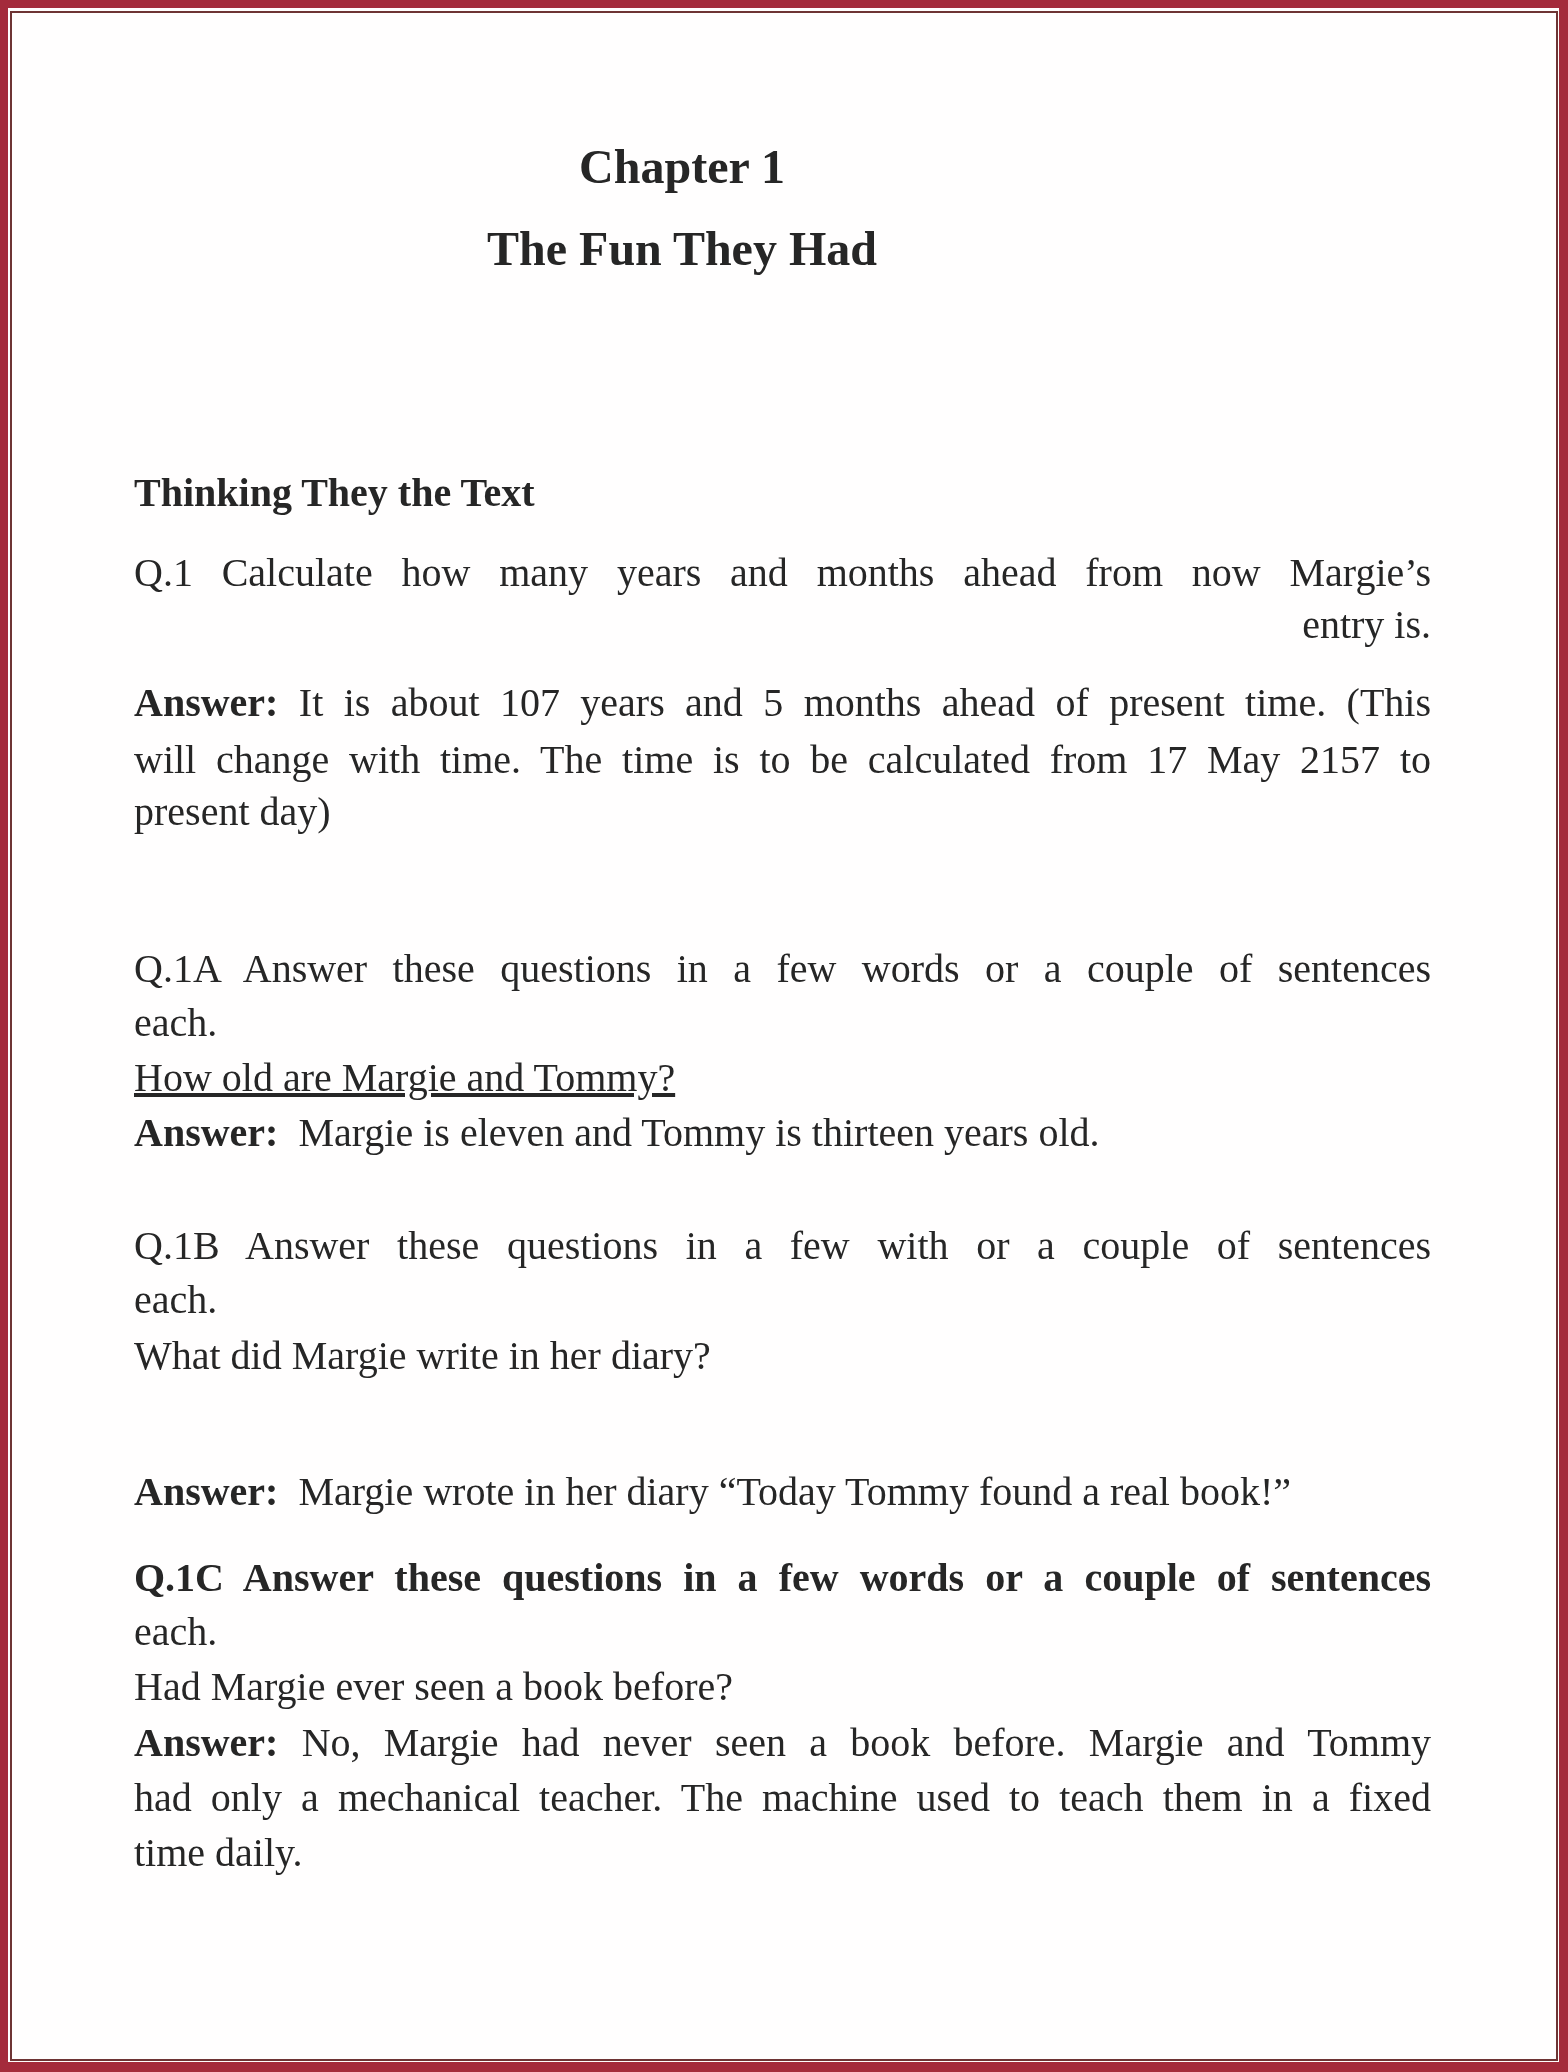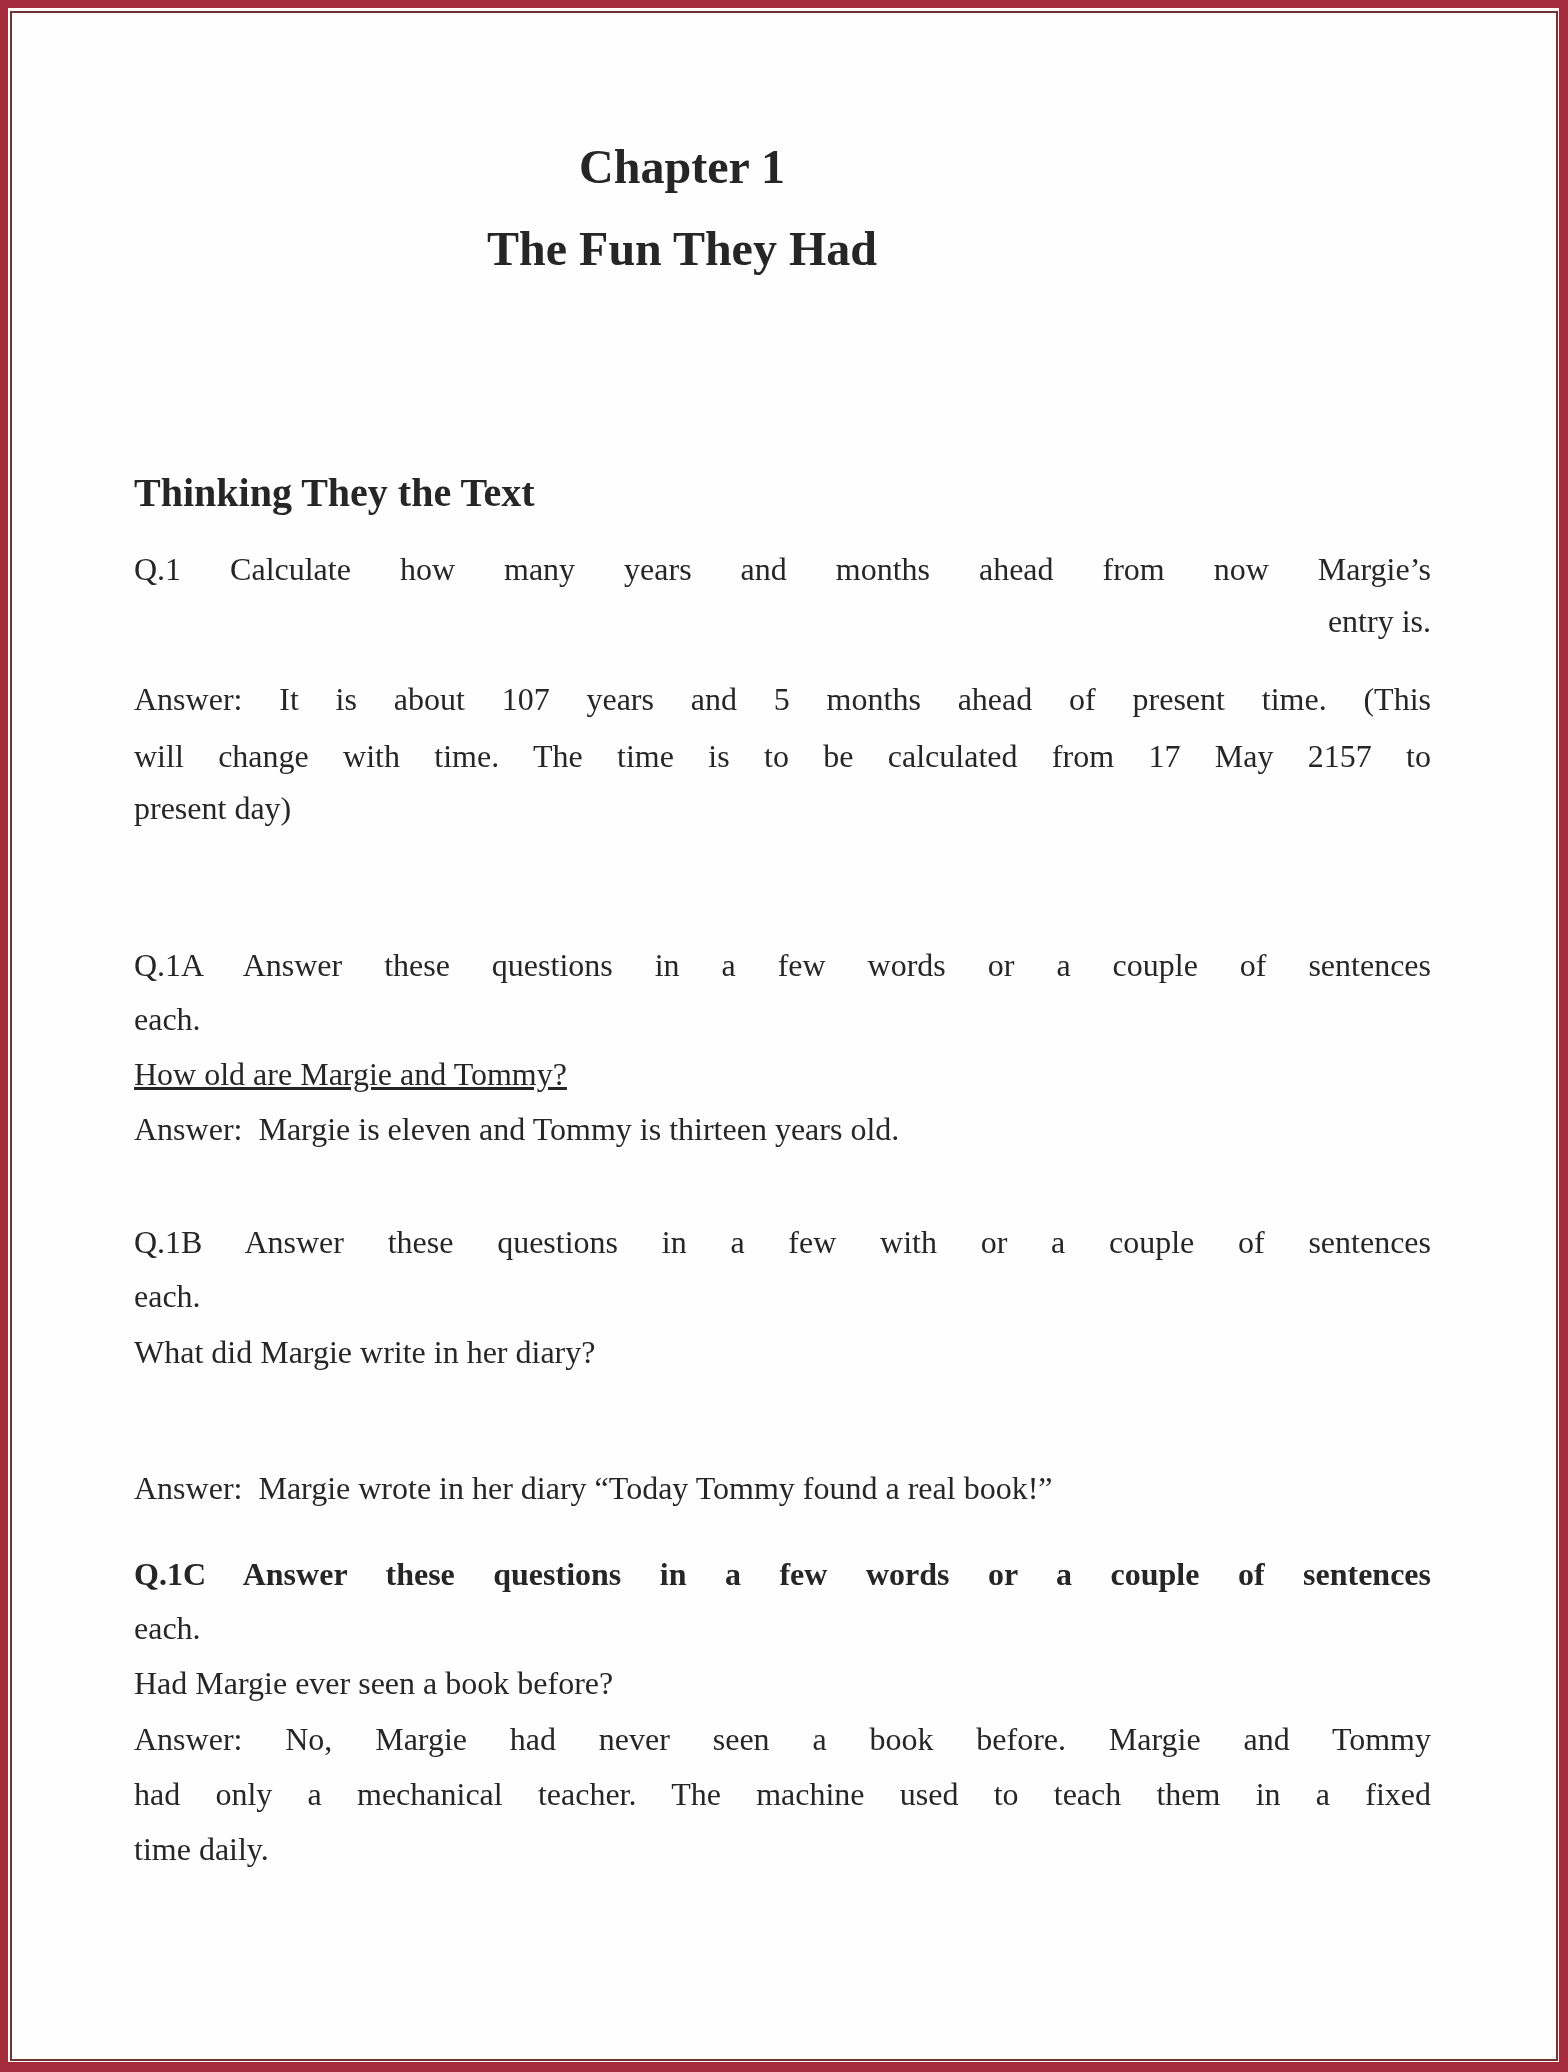--- a/index.html
+++ b/index.html
@@ -13,27 +13,27 @@
     position: absolute; left: 8px; top: 8px; right: 9px; bottom: 10px;
     background: #fffefd;
   }
   .inner-frame {
     position: absolute; left: 10px; top: 11px; width: 1544px; height: 2046px;
     border: 2px solid #6e3434; box-sizing: content-box;
     background: #fffefe;
   }
   .line {
     position: absolute; left: 134px; width: 1297px;
-    font-size: 32px; line-height: 1; white-space: nowrap;
+    font-size: 40px; line-height: 1; white-space: nowrap;
   }
   .just {
     text-align: justify; text-align-last: justify; white-space: normal;
   }
   .center { left: 0; width: 1364px; text-align: center; font-weight: bold; font-size: 48px; }
-  .bold { font-weight: normal; }
+  .bold { font-weight: bold; }
   .heading { font-weight: bold; font-size: 40px; }
 </style>
 </head>
 <body>
 
 <div class="page-white"></div>
 <div class="inner-frame"></div>
 
 <div class="line center" style="top:143px;">Chapter 1</div>
 <div class="line center" style="top:225px;">The Fun They Had</div>

